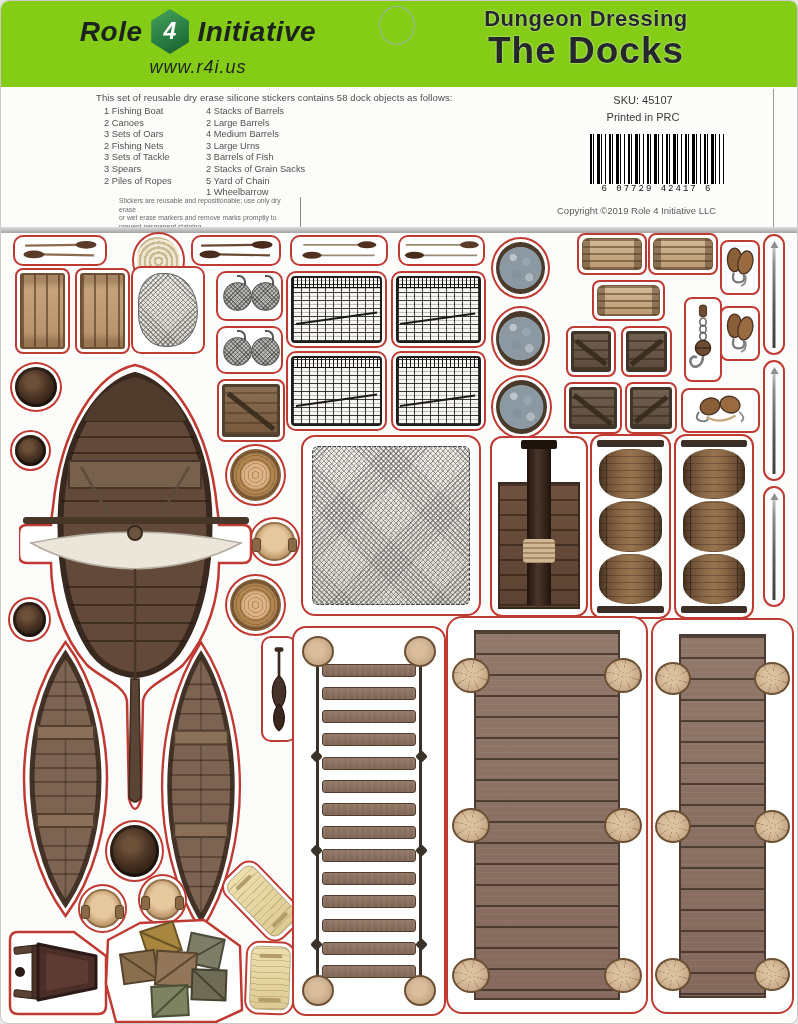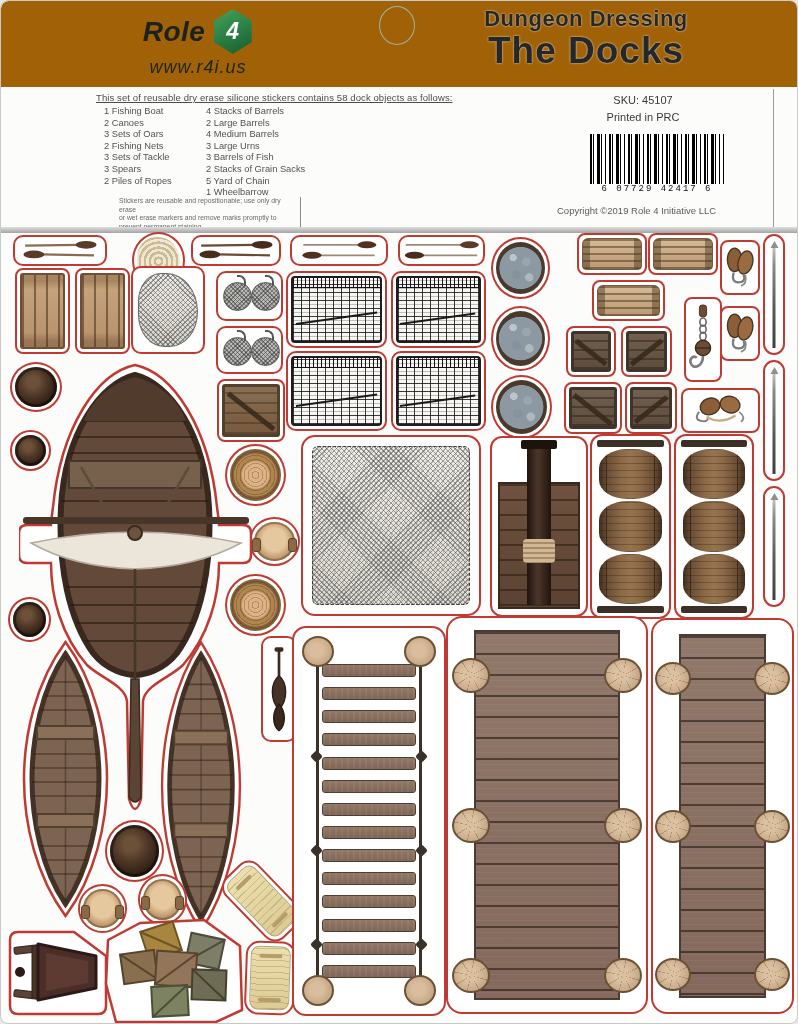--- a/index.html
+++ b/index.html
@@ -1,33 +1,33 @@
 <!DOCTYPE html>
 <html><head>
 <meta charset="utf-8">
 <style>
   html,body{margin:0;padding:0;background:#e8e8e8;}
   .page{position:relative;width:798px;height:1024px;background:#fcfcfb;font-family:"Liberation Sans",sans-serif;
         border:1px solid #c9c9c9;border-radius:8px;box-sizing:border-box;overflow:hidden;}
   
-  .header{position:absolute;left:0;top:0;width:798px;height:86px;background:#a16207;border-radius:8px 8px 0 0;}
+  .header{position:absolute;left:0;top:0;width:798px;height:86px;background:#84cc16;border-radius:8px 8px 0 0;}
   .hole{position:absolute;left:378px;top:5px;width:34px;height:37px;border:1px solid #9db4a2;border-radius:50%;}
   .brand{position:absolute;left:72px;top:8px;width:250px;text-align:center;}
   .brand-line{display:flex;align-items:center;justify-content:center;gap:7px;font-style:italic;font-weight:bold;
               font-size:28px;color:#1c231e;letter-spacing:.5px;}
   .d20{width:41px;height:45px;background:linear-gradient(155deg,#45a35d 0%,#2a7d43 55%,#175c2e 100%);
        clip-path:polygon(50% 0,96% 26%,96% 74%,50% 100%,4% 74%,4% 26%);display:flex;align-items:center;
        justify-content:center;color:#fff;font-size:23px;font-style:italic;flex:0 0 auto;}
   .brand-url{margin-top:3px;font-size:18px;font-style:italic;color:#20261f;letter-spacing:1px;}
   .title{position:absolute;right:48px;top:5px;width:330px;text-align:center;color:#24282a;
          text-shadow:0 0 2px rgba(255,255,255,.9);}
   .title-1{font-size:22px;font-weight:bold;letter-spacing:.5px;}
   .title-2{font-size:37px;font-weight:bold;margin-top:-2px;letter-spacing:1px;}
   
-  .intro{position:absolute;left:95px;top:91px;font-size:9.5px;color:#4c4c4c;letter-spacing:.1px;text-decoration:underline;}
+  .intro{position:absolute;left:95px;top:91px;font-size:9.5px;color:#4c4c4c;letter-spacing:.1px;}
   .cols{position:absolute;left:103px;top:105px;display:flex;font-size:9.3px;line-height:11.6px;color:#525252;}
   .col1{width:102px;} .col2{width:117px;} .col3{width:150px;}
   .fine{position:absolute;left:118px;top:196px;width:172px;font-size:6.8px;line-height:8.6px;color:#6a6a6a;
         border-right:1px solid #8a8a8a;padding-right:9px;}
   .sku{position:absolute;left:558px;top:91px;width:168px;text-align:center;font-size:11px;line-height:17px;color:#3a3a3a;}
   .barcode{position:absolute;left:589px;top:133px;width:134px;height:50px;
      background:repeating-linear-gradient(90deg,#000 0 2px,#fff 2px 3px,#000 3px 4px,#fff 4px 7px,#000 7px 10px,
      #fff 10px 11px,#000 11px 12px,#fff 12px 15px,#000 15px 16px,#fff 16px 19px);}
   .bc-digits{position:absolute;left:580px;top:183px;width:152px;text-align:center;font-size:9px;
      font-family:"Liberation Mono",monospace;color:#111;letter-spacing:2px;background:#fcfcfb;}
@@ -166,20 +166,21 @@
 <div class="page">
 
   <div class="header">
     <div class="hole"></div>
     <div class="brand">
       <div class="brand-line">
         <span>Role</span>
         <span class="d20">
             <span>4</span>
           </span>
+        <span>Initiative</span>
       </div>
       <div class="brand-url">www.r4i.us</div>
     </div>
     <div class="title">
       <div class="title-1">Dungeon Dressing</div>
       <div class="title-2">The Docks</div>
     </div>
   </div>
 
   <div class="intro">This set of reusable dry erase silicone stickers contains 58 dock objects as follows:</div>

